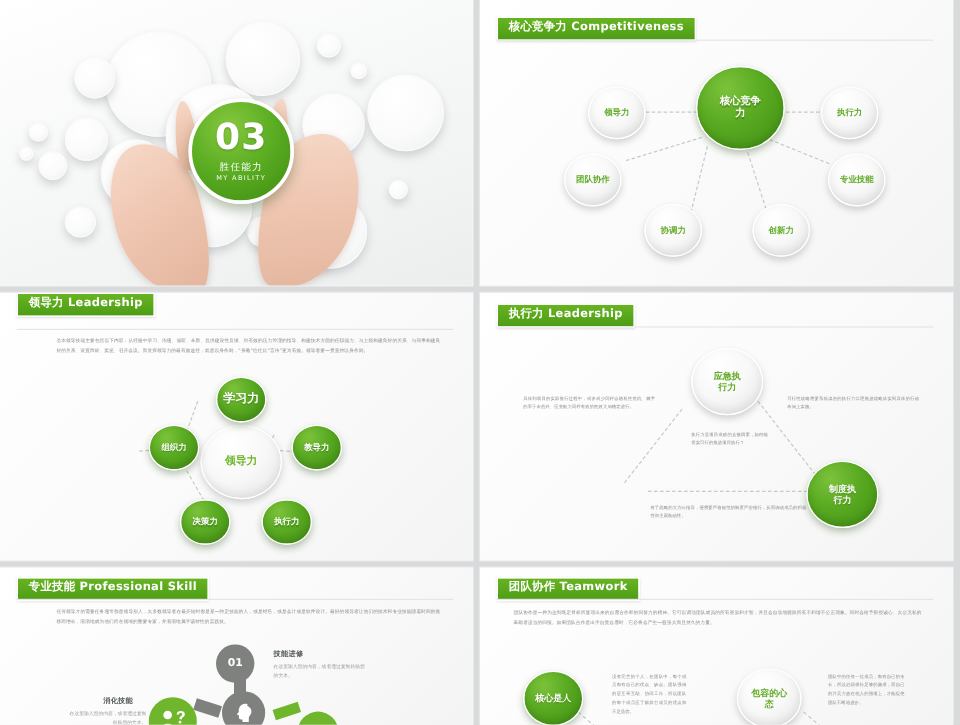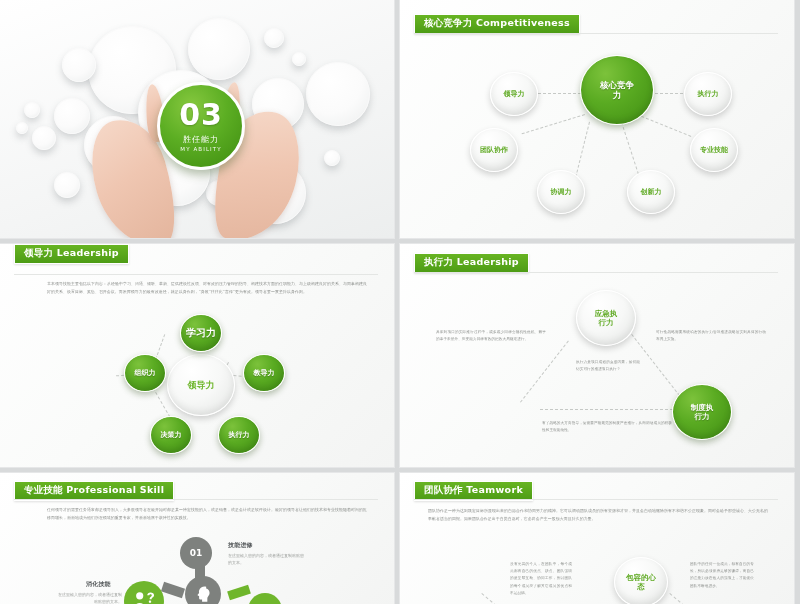--- a/index.html
+++ b/index.html
@@ -309,20 +309,23 @@
         <span>团队协作</span>
         <span class="en">Teamwork</span>
       </div>
       <div class="hdr-rule" style="top:26px;"></div>
 
       <div class="para" style="left:28px;top:34px;width:340px;">团队协作是一种为达到既定目标所显现出来的自愿合作和协同努力的精神。它可以调动团队成员的所有资源和才智，并且会自动地驱除所有不和谐不公正现象。同时会给予那些诚心、大公无私的奉献者适当的回报。如果团队合作是出于自觉自愿时，它必将会产生一股强大而且持久的力量。</div>
 
       <div class="link" style="left:82px;top:120px;width:30px;transform:rotate(40deg);"></div>
       <div class="link" style="left:270px;top:120px;width:30px;transform:rotate(40deg);"></div>
 
+      <div class="node green" style="left:36px;top:86px;width:50px;height:46px;font-size:7.5px;">
+        <span style="width:32px;">核心是人</span>
+      </div>
       <div class="node white" style="left:214px;top:84px;width:54px;height:50px;font-size:7.5px;">
         <span style="width:32px;">包容的心态</span>
       </div>
 
       <div class="para small" style="left:110px;top:88px;width:62px;">没有完善的个人，在团队中，每个成员都有自己的优点、缺点。团队强调的是互帮互助、协同工作，所以团队的每个成员应了解其它成员的优点和不足品德。</div>
       <div class="para small" style="left:290px;top:88px;width:64px;">团队中的任何一位成员，都有自己的专长，所以必须保持足够的谦虚，而自己的注意力放在他人的强项上，才能促使团队不断地进步。</div>
     </div>
   </div>
 
 </div>

